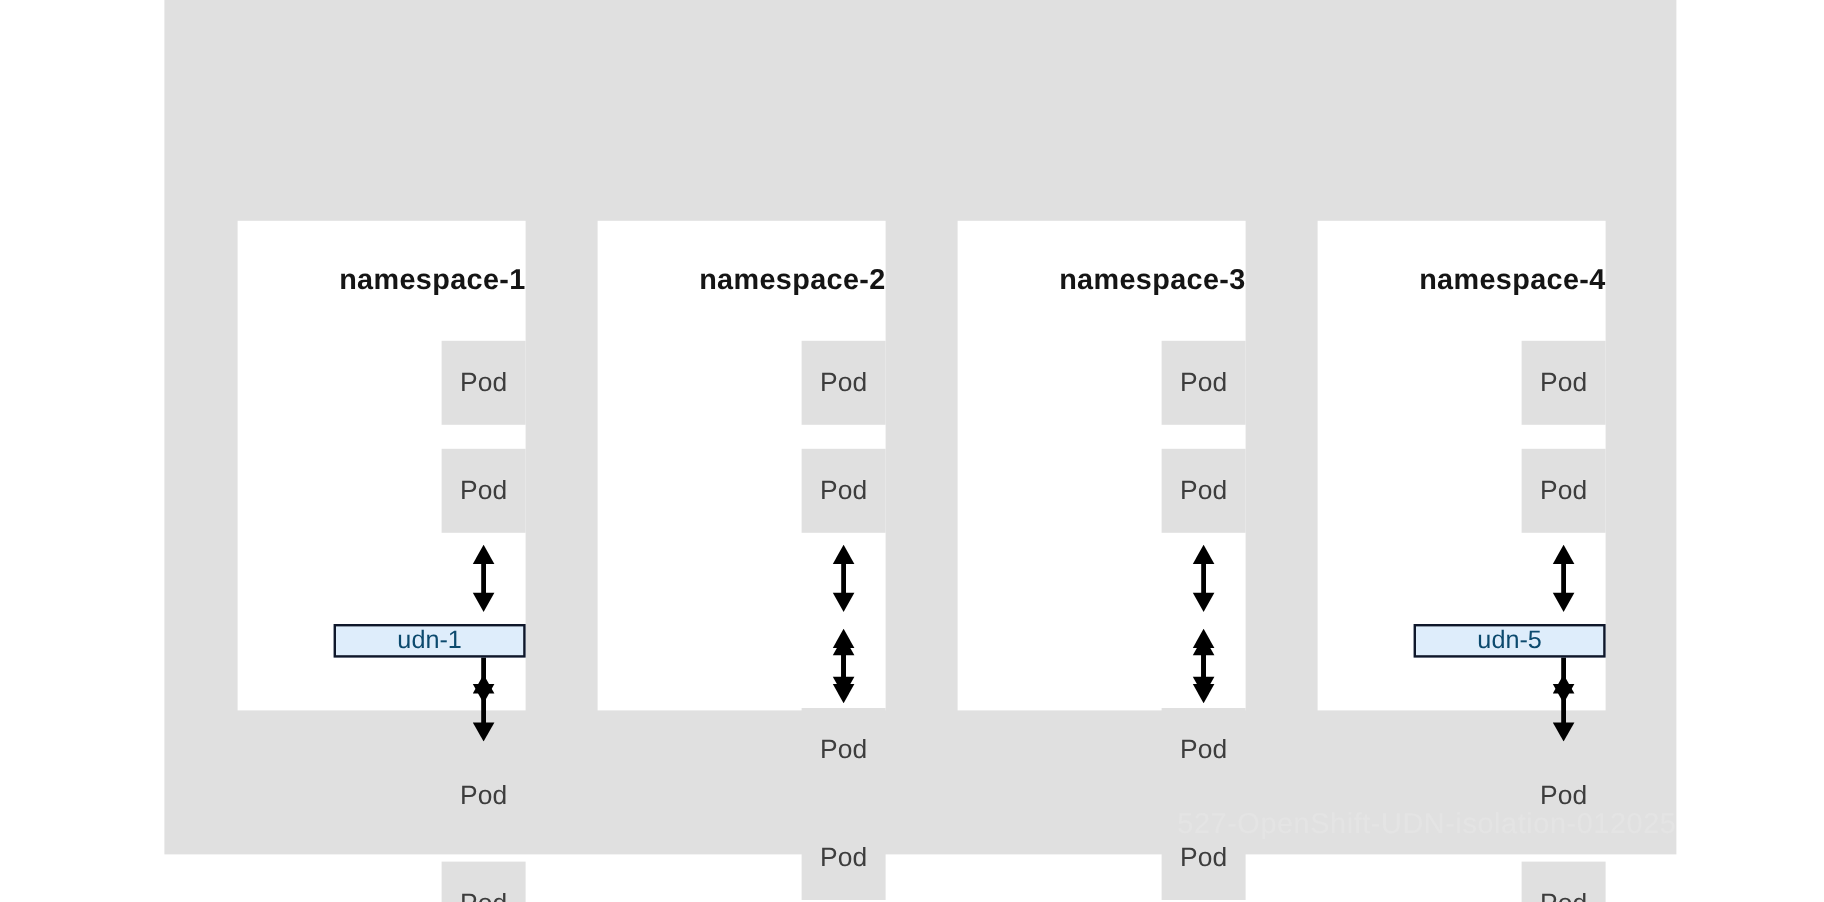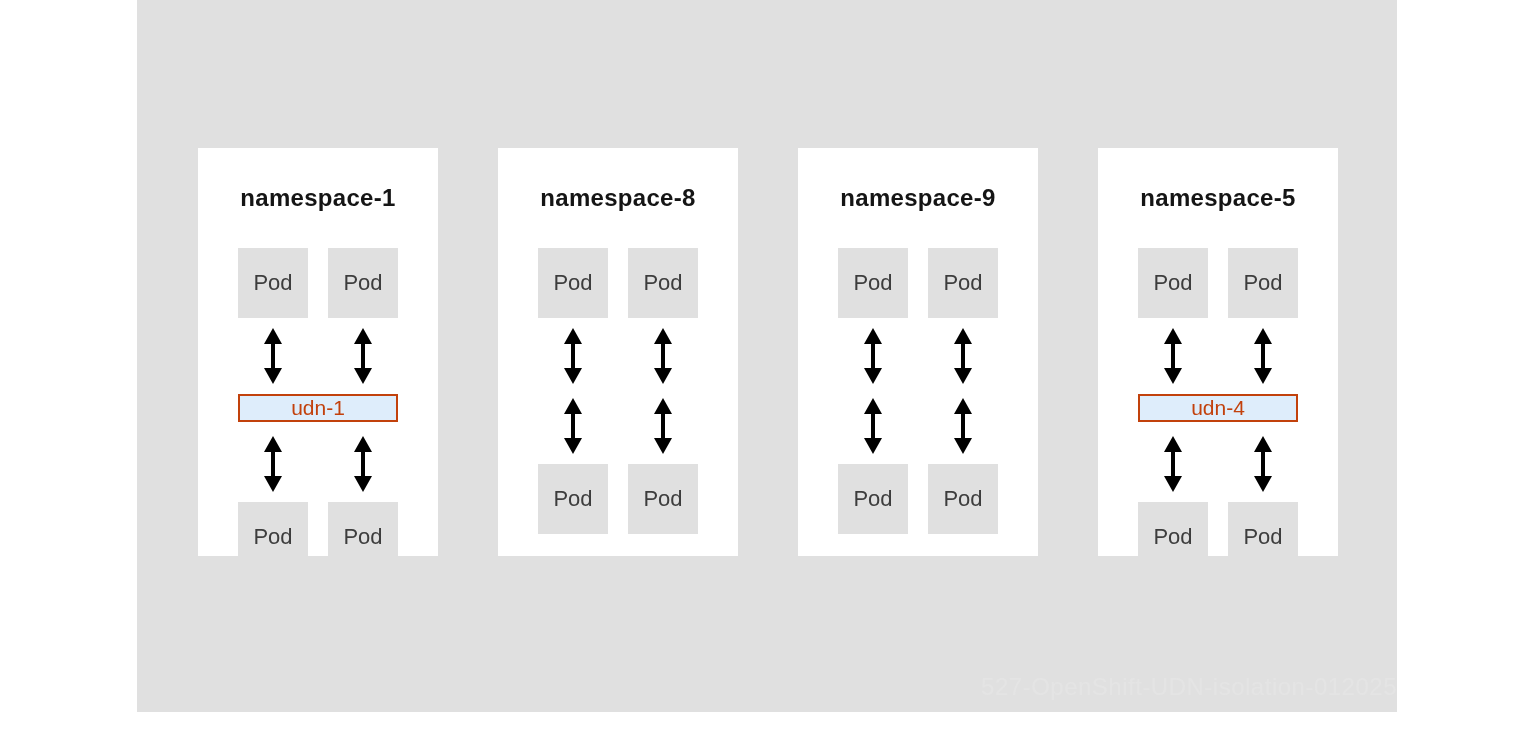--- a/index.html
+++ b/index.html
@@ -14,46 +14,46 @@
   .diagram-title{
     position:absolute;left:60px;top:52px;
     font-size:30px;font-weight:bold;color:#151515;letter-spacing:0.2px;
   }
   .panels{
     position:absolute;left:61px;top:148px;
     display:flex;gap:60px;
   }
   .panel{
     width:240px;height:408px;background:#ffffff;
-    display:flex;flex-direction:column;align-items:center;
+    display:flex;flex-direction:column;align-items:flex-end;margin-top:36px;
   }
   .panel-title{
     margin-top:38px;height:24px;line-height:24px;
     font-size:24px;font-weight:bold;color:#151515;letter-spacing:0.3px;
   }
-  .pod-row,.arrow-row{display:flex;gap:20px;}
+  .pod-row,.arrow-row{display:flex;gap:20px;flex-direction:column;}
   .pod-row.top{margin-top:38px;}
   .pod-row.bottom{margin-top:10px;}
   .arrow-row{margin-top:10px;height:56px;}
   .arrow-row.second{margin-top:14px;}
   .pod{
     width:70px;height:70px;background:#e0e0e0;
     display:flex;align-items:center;justify-content:center;
     font-size:22px;color:#3d3d3d;
   }
   .arrow-cell{
     width:70px;height:56px;
     display:flex;align-items:center;justify-content:center;
   }
   .arrow-cell svg{display:block;}
   .udn{
     margin-top:10px;width:160px;height:66px;box-sizing:border-box;
-    background:#deedfb;border:2px solid #c2410c;
+    background:#deedfb;border:2px solid #0f172a;
     display:flex;align-items:center;justify-content:center;
-    font-size:21px;color:#c2410c;
+    font-size:21px;color:#0c4a6e;
   }
   .watermark{
     position:absolute;right:123px;top:673px;
     font-size:24px;color:#e4e4e4;letter-spacing:0.5px;
   }
 </style>
 </head>
 <body>
 
 <div class="band">
@@ -99,130 +99,130 @@
             </svg>
           </div>
       </div>
       <div class="pod-row bottom">
         <div class="pod">Pod</div>
         <div class="pod">Pod</div>
       </div>
     </div>
 
     <div class="panel">
-      <div class="panel-title">namespace-8</div>
-      <div class="pod-row top">
-        <div class="pod">Pod</div>
-        <div class="pod">Pod</div>
-      </div>
-      <div class="arrow-row">
-        <div class="arrow-cell">
-            <svg width="24" height="56" viewBox="0 0 24 56">
-              <polygon points="12,0 3,16 21,16" fill="#000"></polygon>
-              <polygon points="12,56 3,40 21,40" fill="#000"></polygon>
-              <rect x="10" y="13" width="4" height="30" fill="#000"></rect>
-            </svg>
-          </div>
-        <div class="arrow-cell">
-            <svg width="24" height="56" viewBox="0 0 24 56">
-              <polygon points="12,0 3,16 21,16" fill="#000"></polygon>
-              <polygon points="12,56 3,40 21,40" fill="#000"></polygon>
-              <rect x="10" y="13" width="4" height="30" fill="#000"></rect>
-            </svg>
-          </div>
-      </div>
-      <div class="arrow-row second">
-        <div class="arrow-cell">
-            <svg width="24" height="56" viewBox="0 0 24 56">
-              <polygon points="12,0 3,16 21,16" fill="#000"></polygon>
-              <polygon points="12,56 3,40 21,40" fill="#000"></polygon>
-              <rect x="10" y="13" width="4" height="30" fill="#000"></rect>
-            </svg>
-          </div>
-        <div class="arrow-cell">
-            <svg width="24" height="56" viewBox="0 0 24 56">
-              <polygon points="12,0 3,16 21,16" fill="#000"></polygon>
-              <polygon points="12,56 3,40 21,40" fill="#000"></polygon>
-              <rect x="10" y="13" width="4" height="30" fill="#000"></rect>
-            </svg>
-          </div>
-      </div>
-      <div class="pod-row bottom">
-        <div class="pod">Pod</div>
-        <div class="pod">Pod</div>
-      </div>
-    </div>
-
-    <div class="panel">
-      <div class="panel-title">namespace-9</div>
-      <div class="pod-row top">
-        <div class="pod">Pod</div>
-        <div class="pod">Pod</div>
-      </div>
-      <div class="arrow-row">
-        <div class="arrow-cell">
-            <svg width="24" height="56" viewBox="0 0 24 56">
-              <polygon points="12,0 3,16 21,16" fill="#000"></polygon>
-              <polygon points="12,56 3,40 21,40" fill="#000"></polygon>
-              <rect x="10" y="13" width="4" height="30" fill="#000"></rect>
-            </svg>
-          </div>
-        <div class="arrow-cell">
-            <svg width="24" height="56" viewBox="0 0 24 56">
-              <polygon points="12,0 3,16 21,16" fill="#000"></polygon>
-              <polygon points="12,56 3,40 21,40" fill="#000"></polygon>
-              <rect x="10" y="13" width="4" height="30" fill="#000"></rect>
-            </svg>
-          </div>
-      </div>
-      <div class="arrow-row second">
-        <div class="arrow-cell">
-            <svg width="24" height="56" viewBox="0 0 24 56">
-              <polygon points="12,0 3,16 21,16" fill="#000"></polygon>
-              <polygon points="12,56 3,40 21,40" fill="#000"></polygon>
-              <rect x="10" y="13" width="4" height="30" fill="#000"></rect>
-            </svg>
-          </div>
-        <div class="arrow-cell">
-            <svg width="24" height="56" viewBox="0 0 24 56">
-              <polygon points="12,0 3,16 21,16" fill="#000"></polygon>
-              <polygon points="12,56 3,40 21,40" fill="#000"></polygon>
-              <rect x="10" y="13" width="4" height="30" fill="#000"></rect>
-            </svg>
-          </div>
-      </div>
-      <div class="pod-row bottom">
-        <div class="pod">Pod</div>
-        <div class="pod">Pod</div>
-      </div>
-    </div>
-
-    <div class="panel">
-      <div class="panel-title">namespace-5</div>
-      <div class="pod-row top">
-        <div class="pod">Pod</div>
-        <div class="pod">Pod</div>
-      </div>
-      <div class="arrow-row">
-        <div class="arrow-cell">
-            <svg width="24" height="56" viewBox="0 0 24 56">
-              <polygon points="12,0 3,16 21,16" fill="#000"></polygon>
-              <polygon points="12,56 3,40 21,40" fill="#000"></polygon>
-              <rect x="10" y="13" width="4" height="30" fill="#000"></rect>
-            </svg>
-          </div>
-        <div class="arrow-cell">
-            <svg width="24" height="56" viewBox="0 0 24 56">
-              <polygon points="12,0 3,16 21,16" fill="#000"></polygon>
-              <polygon points="12,56 3,40 21,40" fill="#000"></polygon>
-              <rect x="10" y="13" width="4" height="30" fill="#000"></rect>
-            </svg>
-          </div>
-      </div>
-      <div class="udn">udn-4</div>
+      <div class="panel-title">namespace-2</div>
+      <div class="pod-row top">
+        <div class="pod">Pod</div>
+        <div class="pod">Pod</div>
+      </div>
+      <div class="arrow-row">
+        <div class="arrow-cell">
+            <svg width="24" height="56" viewBox="0 0 24 56">
+              <polygon points="12,0 3,16 21,16" fill="#000"></polygon>
+              <polygon points="12,56 3,40 21,40" fill="#000"></polygon>
+              <rect x="10" y="13" width="4" height="30" fill="#000"></rect>
+            </svg>
+          </div>
+        <div class="arrow-cell">
+            <svg width="24" height="56" viewBox="0 0 24 56">
+              <polygon points="12,0 3,16 21,16" fill="#000"></polygon>
+              <polygon points="12,56 3,40 21,40" fill="#000"></polygon>
+              <rect x="10" y="13" width="4" height="30" fill="#000"></rect>
+            </svg>
+          </div>
+      </div>
+      <div class="arrow-row second">
+        <div class="arrow-cell">
+            <svg width="24" height="56" viewBox="0 0 24 56">
+              <polygon points="12,0 3,16 21,16" fill="#000"></polygon>
+              <polygon points="12,56 3,40 21,40" fill="#000"></polygon>
+              <rect x="10" y="13" width="4" height="30" fill="#000"></rect>
+            </svg>
+          </div>
+        <div class="arrow-cell">
+            <svg width="24" height="56" viewBox="0 0 24 56">
+              <polygon points="12,0 3,16 21,16" fill="#000"></polygon>
+              <polygon points="12,56 3,40 21,40" fill="#000"></polygon>
+              <rect x="10" y="13" width="4" height="30" fill="#000"></rect>
+            </svg>
+          </div>
+      </div>
+      <div class="pod-row bottom">
+        <div class="pod">Pod</div>
+        <div class="pod">Pod</div>
+      </div>
+    </div>
+
+    <div class="panel">
+      <div class="panel-title">namespace-3</div>
+      <div class="pod-row top">
+        <div class="pod">Pod</div>
+        <div class="pod">Pod</div>
+      </div>
+      <div class="arrow-row">
+        <div class="arrow-cell">
+            <svg width="24" height="56" viewBox="0 0 24 56">
+              <polygon points="12,0 3,16 21,16" fill="#000"></polygon>
+              <polygon points="12,56 3,40 21,40" fill="#000"></polygon>
+              <rect x="10" y="13" width="4" height="30" fill="#000"></rect>
+            </svg>
+          </div>
+        <div class="arrow-cell">
+            <svg width="24" height="56" viewBox="0 0 24 56">
+              <polygon points="12,0 3,16 21,16" fill="#000"></polygon>
+              <polygon points="12,56 3,40 21,40" fill="#000"></polygon>
+              <rect x="10" y="13" width="4" height="30" fill="#000"></rect>
+            </svg>
+          </div>
+      </div>
+      <div class="arrow-row second">
+        <div class="arrow-cell">
+            <svg width="24" height="56" viewBox="0 0 24 56">
+              <polygon points="12,0 3,16 21,16" fill="#000"></polygon>
+              <polygon points="12,56 3,40 21,40" fill="#000"></polygon>
+              <rect x="10" y="13" width="4" height="30" fill="#000"></rect>
+            </svg>
+          </div>
+        <div class="arrow-cell">
+            <svg width="24" height="56" viewBox="0 0 24 56">
+              <polygon points="12,0 3,16 21,16" fill="#000"></polygon>
+              <polygon points="12,56 3,40 21,40" fill="#000"></polygon>
+              <rect x="10" y="13" width="4" height="30" fill="#000"></rect>
+            </svg>
+          </div>
+      </div>
+      <div class="pod-row bottom">
+        <div class="pod">Pod</div>
+        <div class="pod">Pod</div>
+      </div>
+    </div>
+
+    <div class="panel">
+      <div class="panel-title">namespace-4</div>
+      <div class="pod-row top">
+        <div class="pod">Pod</div>
+        <div class="pod">Pod</div>
+      </div>
+      <div class="arrow-row">
+        <div class="arrow-cell">
+            <svg width="24" height="56" viewBox="0 0 24 56">
+              <polygon points="12,0 3,16 21,16" fill="#000"></polygon>
+              <polygon points="12,56 3,40 21,40" fill="#000"></polygon>
+              <rect x="10" y="13" width="4" height="30" fill="#000"></rect>
+            </svg>
+          </div>
+        <div class="arrow-cell">
+            <svg width="24" height="56" viewBox="0 0 24 56">
+              <polygon points="12,0 3,16 21,16" fill="#000"></polygon>
+              <polygon points="12,56 3,40 21,40" fill="#000"></polygon>
+              <rect x="10" y="13" width="4" height="30" fill="#000"></rect>
+            </svg>
+          </div>
+      </div>
+      <div class="udn">udn-5</div>
       <div class="arrow-row second">
         <div class="arrow-cell">
             <svg width="24" height="56" viewBox="0 0 24 56">
               <polygon points="12,0 3,16 21,16" fill="#000"></polygon>
               <polygon points="12,56 3,40 21,40" fill="#000"></polygon>
               <rect x="10" y="13" width="4" height="30" fill="#000"></rect>
             </svg>
           </div>
         <div class="arrow-cell">
             <svg width="24" height="56" viewBox="0 0 24 56">

